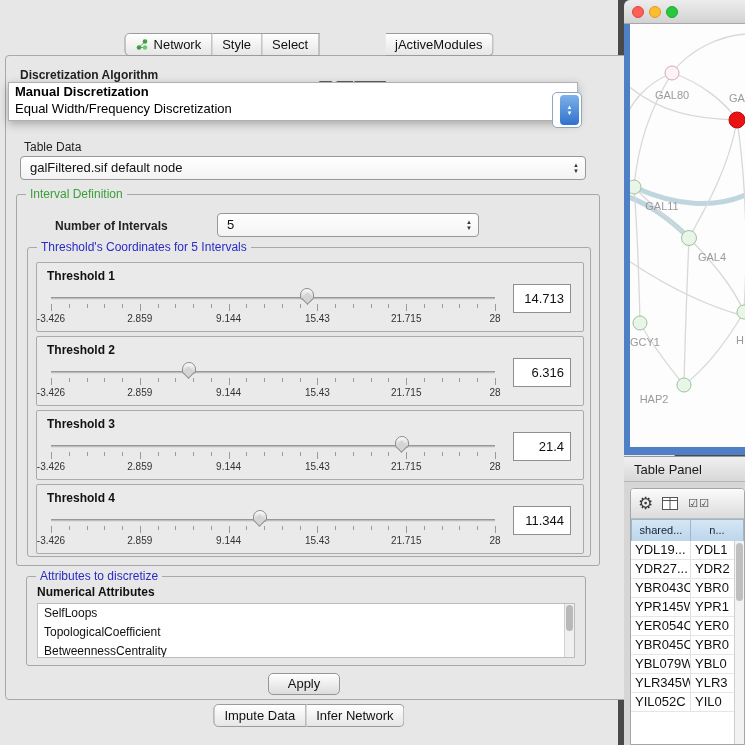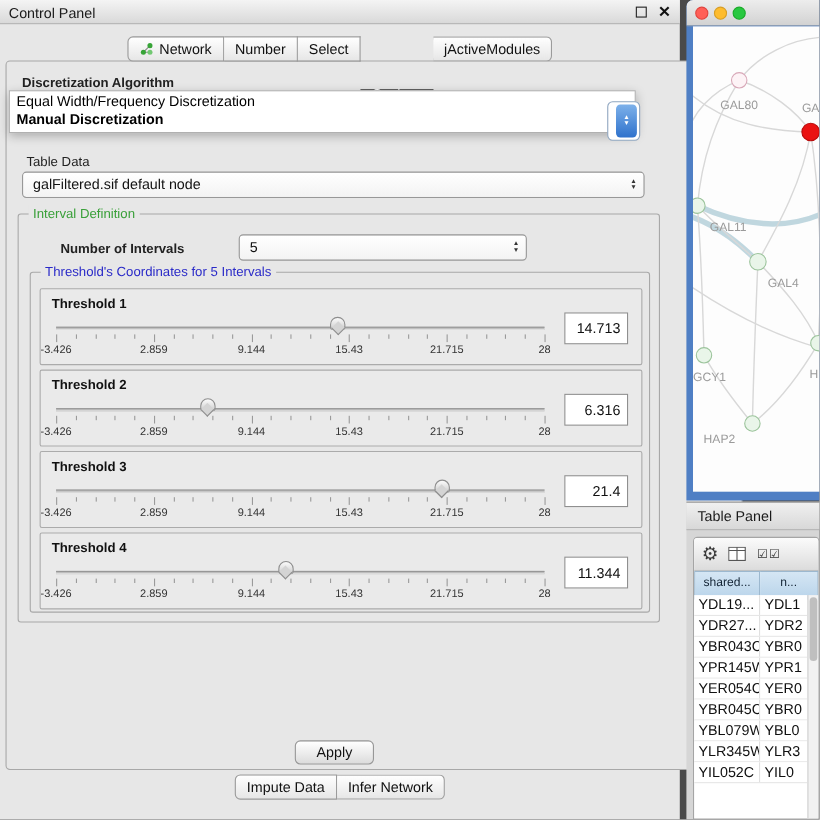--- a/index.html
+++ b/index.html
@@ -122,41 +122,36 @@
   .tcell { font-size:13px; line-height:18px; padding-left:4px; overflow:hidden; white-space:nowrap; color:#111; }
   .tcell.c1 { width:60px; border-right:1px solid #e0e0e0; }
   .tcell.c2 { flex:1; }
   .tscroll { position:absolute; right:0; top:52px; bottom:0; width:10px; background:#f2f2f2; border-left:1px solid #cfcfcf; }
   .tscroll .sthumb { position:absolute; left:1px; right:1px; top:2px; height:58px; background:#bfbfbf; border-radius:4px; }
 </style>
 </head>
 <body>
 
 <div class="control-panel">
-  <div class="titlebar">
-    <span class="titlebar-text">Control Panel</span>
-    <span class="win-min"></span>
-    <span class="win-close">✕</span>
-  </div>
 
   <div class="panel-content">
 
     <div class="tabbar top-tabs">
       <div class="tab">
         <svg width="13" height="13">
           <line x1="3.5" y1="9.5" x2="9.5" y2="3.5" stroke="#8a8a8a" stroke-width="1"></line>
           <line x1="3.5" y1="9.5" x2="9.5" y2="9.5" stroke="#8a8a8a" stroke-width="1"></line>
           <circle cx="3.5" cy="9.5" r="2.3" fill="#37a437"></circle>
           <circle cx="9.5" cy="3.5" r="2.3" fill="#37a437"></circle>
           <circle cx="9.5" cy="9.5" r="2.3" fill="#72c872"></circle>
         </svg>
         <span>Network</span>
       </div>
       <div class="tab">
-          <span>Number</span>
+          <span>Style</span>
         </div>
       <div class="tab">
           <span>Select</span>
         </div>
       <div class="tab selected">
           <span>Cyni Toolbox</span>
         </div>
       <div class="tab">
           <span>jActiveModules</span>
         </div>
@@ -378,38 +373,50 @@
         <div class="thumb-top"></div>
         <div class="thumb-point"></div>
       </div>
     </div>
     <div class="t-value">11.344</div>
   </div>
 </div>
         </div>
       </div>
 
+      <div class="group" style="left:20px; top:520px; width:560px; height:90px;">
+        <span class="legend blue">Attributes to discretize</span>
+        <div class="attr-title">Numerical Attributes</div>
+        <div class="attr-list" id="attr-list">
+          <div class="attr-scroll">
+              <div class="sthumb"></div>
+            </div>
+        <div class="attr-item">SelfLoops</div>
+            <div class="attr-item">TopologicalCoefficient</div>
+            <div class="attr-item">BetweennessCentrality</div>
+          </div>
+      </div>
 
       <div class="apply-btn">Apply</div>
     </div>
 
     <div class="tabbar bottom-tabs">
       <div class="tab">
           <span>Impute Data</span>
         </div>
       <div class="tab">
           <span>Infer Network</span>
         </div>
     </div>
   </div>
 </div>
 
 <div class="algo-overlay">
+  <div class="overlay-option bold">Manual Discretization</div>
   <div class="overlay-option">Equal Width/Frequency Discretization</div>
-  <div class="overlay-option bold">Manual Discretization</div>
 </div>
 <div class="combo-fragment">
   <div class="blue">
     <i class="ar">▲</i>
     <i class="ar">▼</i>
   </div>
 </div>
 
 <div class="right-bottom"></div>
 

